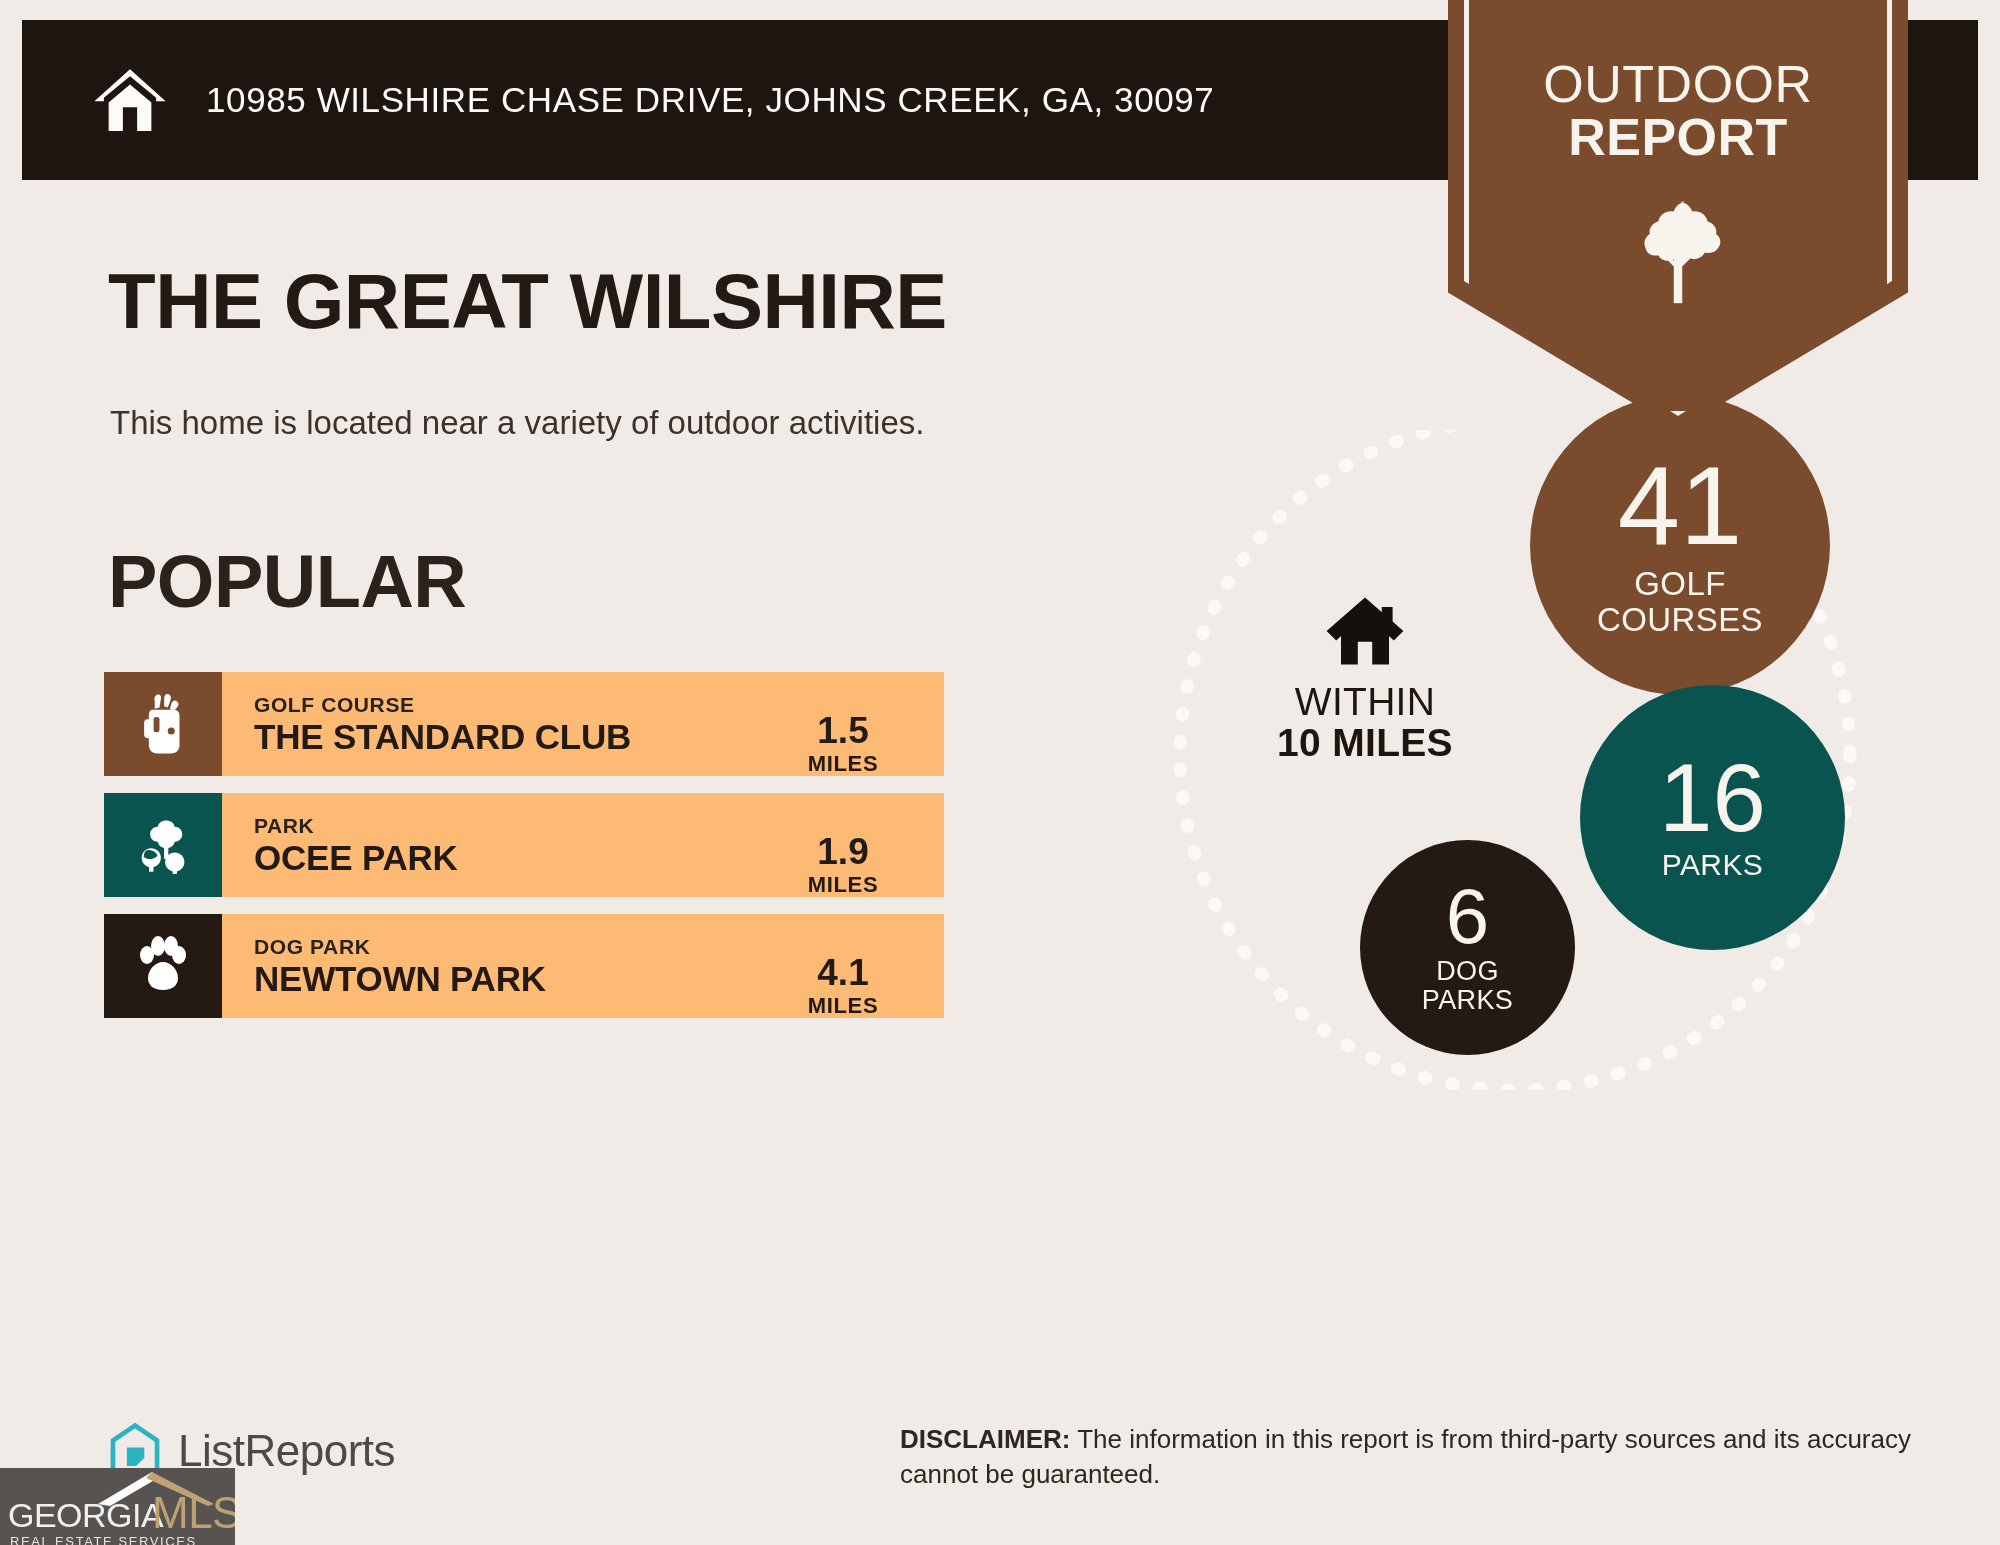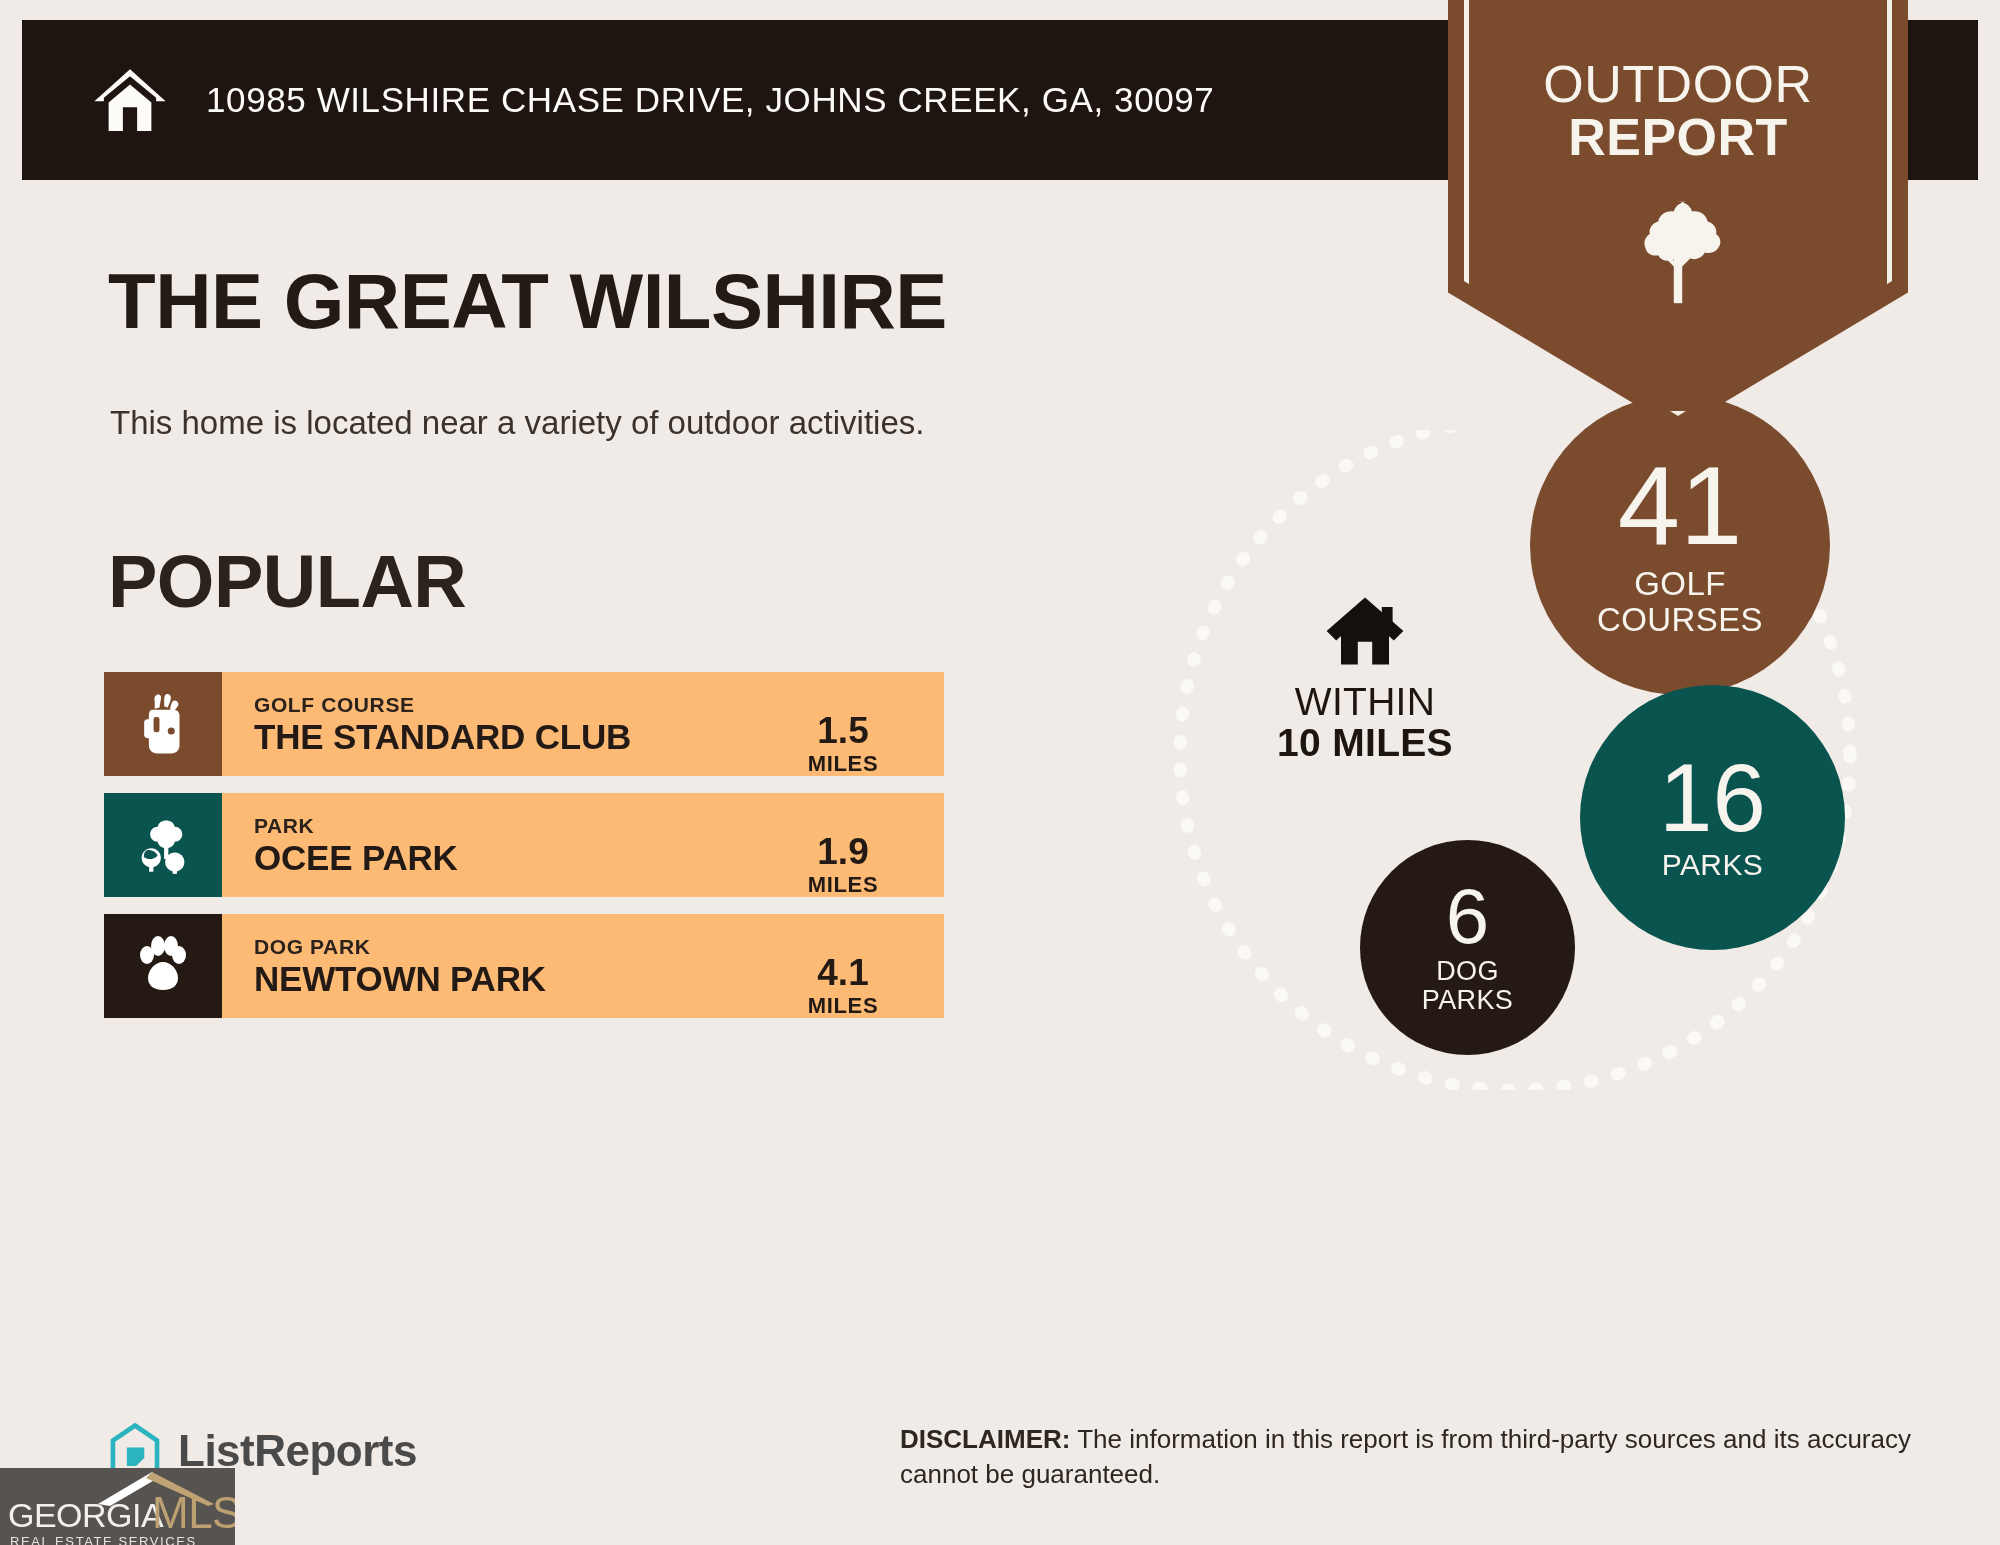--- a/index.html
+++ b/index.html
@@ -123,21 +123,21 @@
     position:absolute; left:170px; top:165px; width:270px;
     display:flex; flex-direction:column; align-items:center;
   }
   .center-block .hico{ width:82px;height:72px; margin-bottom:14px;}
   .cl1{ font-size:39px; font-weight:400; color:#1d1510; line-height:1.06; letter-spacing:0.3px;}
   .cl2{ font-size:39px; font-weight:700; color:#1d1510; line-height:1.1; letter-spacing:0.3px;}
 
   
   .lr-logo{ position:absolute; left:108px; top:1422px; display:flex; align-items:center;}
   .lr-logo .mark{ width:54px;height:58px; margin-right:16px;}
-  .lr-logo .wordmark{ font-size:44px; color:#4a4a4a; font-weight:700; letter-spacing:-0.5px;}
+  .lr-logo .wordmark{ font-size:44px; color:#4a4a4a; font-weight:400; letter-spacing:-0.5px;}
 
   .mls{
     position:absolute; left:0px; top:1468px; width:235px; height:77px;
     background:#575351; overflow:hidden;
   }
   .mls .roof{ position:absolute; left:96px; top:2px; width:120px; height:36px;}
   .mls .g1{ position:absolute; left:8px; top:28px; font-size:34px; color:#f2f0ee; font-weight:400; letter-spacing:-0.5px;}
   .mls .g2{ position:absolute; left:152px; top:20px; font-size:44px; color:#bda173; font-weight:400; letter-spacing:-0.5px;}
   .mls .g3{ position:absolute; left:10px; top:66px; font-size:13px; color:#e8e4e0; letter-spacing:1.6px;}
 

